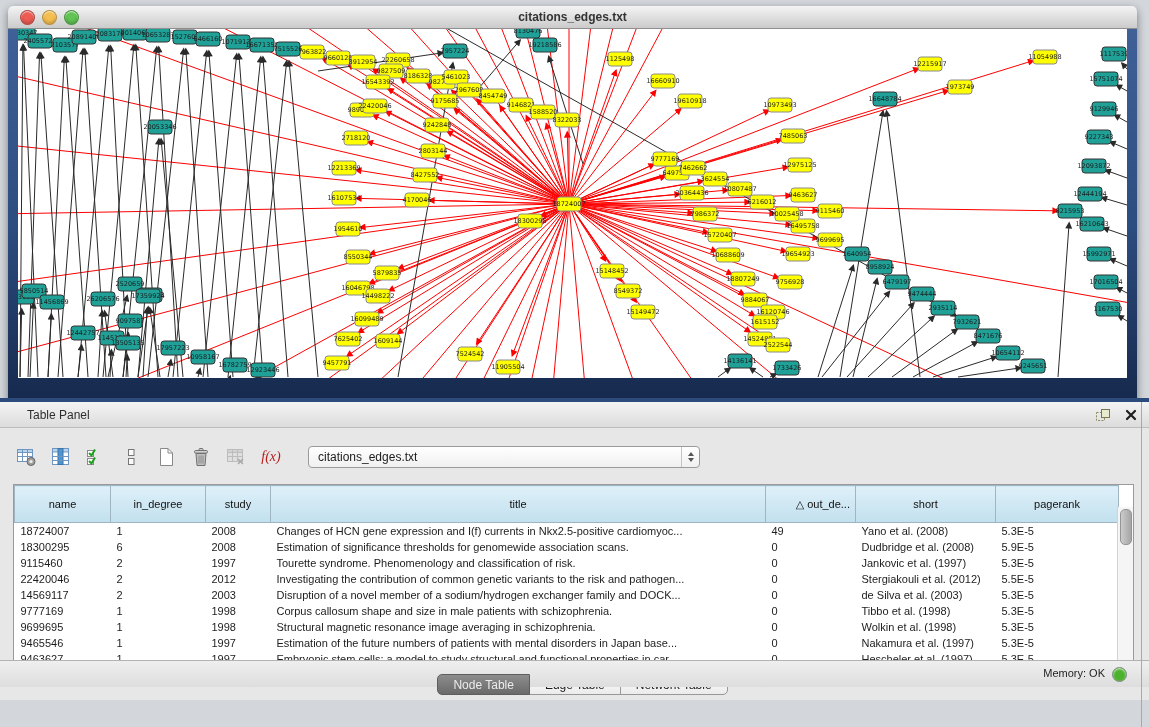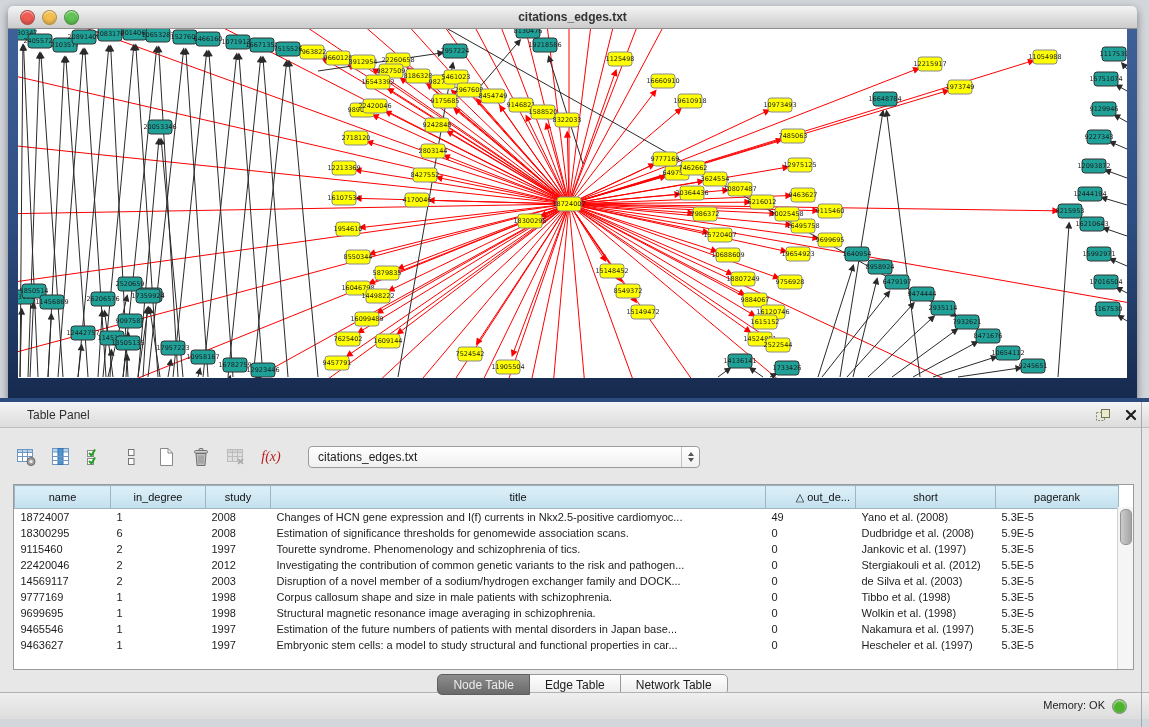--- a/index.html
+++ b/index.html
@@ -63,21 +63,21 @@
   .combo .stepper i{display:block;width:0;height:0;border-left:3.5px solid transparent;border-right:3.5px solid transparent}
   .combo .stepper i.up{border-bottom:4px solid #555}
   .combo .stepper i.dn{border-top:4px solid #555}
 
   .table-wrap{
     position:absolute;left:13px;top:82px;width:1121px;height:186px;
     border:1px solid #9a9a9a;background:#fff;box-sizing:border-box;overflow:hidden;
   }
   table{border-collapse:collapse;table-layout:fixed;width:1104px;font-size:11px}
   th{
-    height:23px;font-weight:normal;font-size:11px;color:#111;
+    height:37px;font-weight:normal;font-size:11px;color:#111;
     background:linear-gradient(#def0f9,#c2e0ee);
     border:1px solid #9fb6c2;padding:0 5px;box-sizing:border-box;
     white-space:nowrap;overflow:hidden;margin-top:28px;
   }
   td{
     height:16px;padding:0 0 0 6px;color:#1c1c1c;white-space:nowrap;overflow:hidden;
     box-sizing:border-box;
   }
   .vscroll{position:absolute;right:0;top:22px;bottom:0;width:15px;background:#f5f5f5;border-left:1px solid #d2d2d2}
   .vthumb{position:absolute;left:2px;top:2px;width:10px;height:34px;border-radius:5px;
@@ -88,21 +88,21 @@
     height:21px;line-height:20px;padding:0 15px;font-size:12px;color:#1c1c1c;
     background:linear-gradient(#ffffff,#ebebeb);border:1px solid #989898;box-sizing:border-box;
     margin-left:-1px;position:relative;
   }
   .seg:first-child{border-radius:5px 0 0 5px;margin-left:16px}
   .seg:last-child{border-radius:0 5px 5px 0}
   .seg.sel{background:linear-gradient(#8d8d8d,#6a6a6a);color:#ececec;border-color:#5e5e5e;z-index:1}
 
   
   .statusbar{
-    position:absolute;left:0;top:692px;width:1149px;height:27px;
+    position:absolute;left:0;top:660px;width:1149px;height:27px;
     background:linear-gradient(#efefef,#dddddd);border-top:1px solid #b2b2b2;box-sizing:border-box;
   }
   .mem-label{position:absolute;right:44px;top:6px;font-size:11px;color:#1e1e1e}
   .mem-dot{position:absolute;right:22px;top:6px;width:13px;height:13px;border-radius:50%;
     border:1px solid #8b8b8b;box-shadow:inset 0 1px 2px rgba(255,255,255,.8)}
   .right-edge{position:absolute;right:7px;top:402px;height:325px;width:1px;background:#a6aab0}
 </style>
 </head>
 <body>
 
@@ -943,21 +943,21 @@
             <td>2008</td>
             <td>Estimation of significance thresholds for genomewide association scans.</td>
             <td>0</td>
             <td>Dudbridge et al. (2008)</td>
             <td>5.9E-5</td>
           </tr>
           <tr>
             <td>9115460</td>
             <td>2</td>
             <td>1997</td>
-            <td>Tourette syndrome. Phenomenology and schizophrenia of tics.</td>
+            <td>Tourette syndrome. Phenomenology and classification of risk.</td>
             <td>0</td>
             <td>Jankovic et al. (1997)</td>
             <td>5.3E-5</td>
           </tr>
           <tr>
             <td>22420046</td>
             <td>2</td>
             <td>2012</td>
             <td>Investigating the contribution of common genetic variants to the risk and pathogen...</td>
             <td>0</td>

